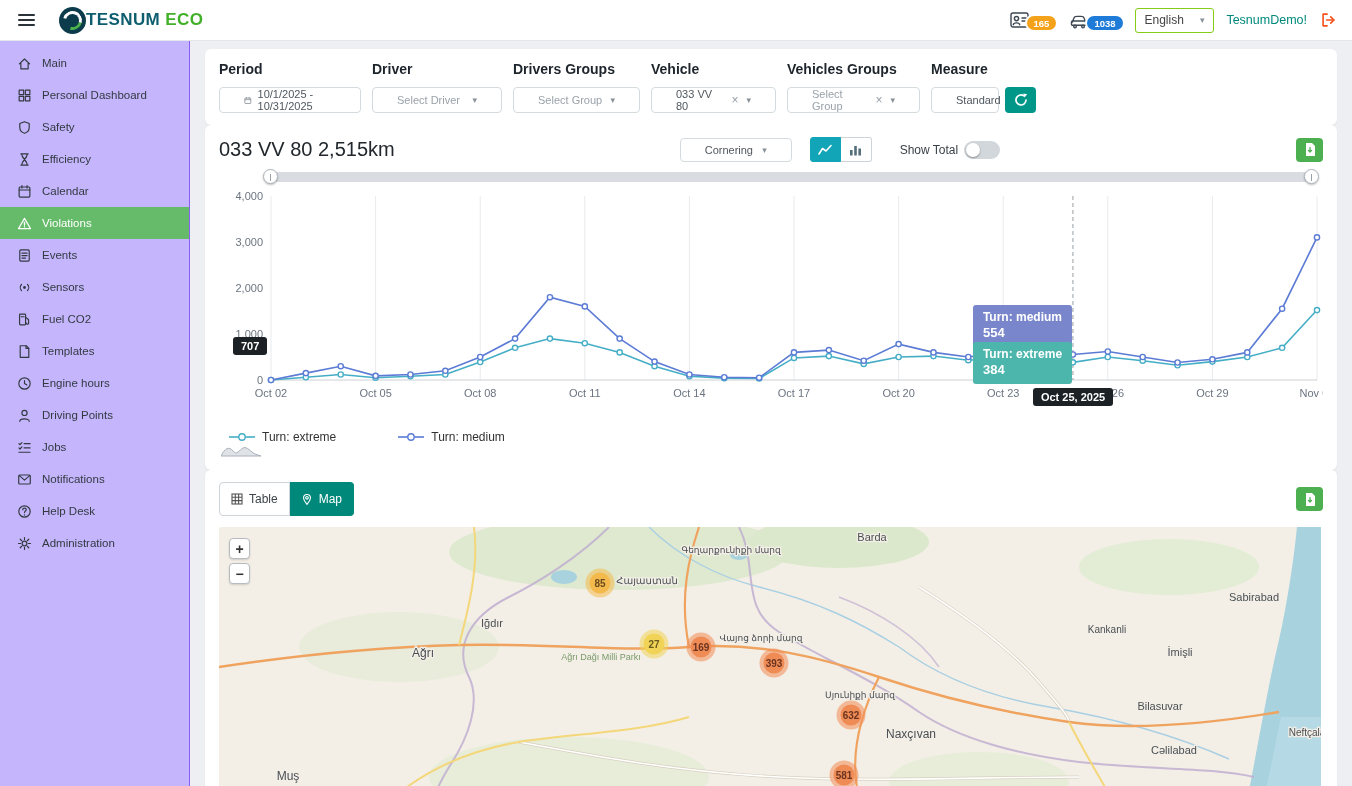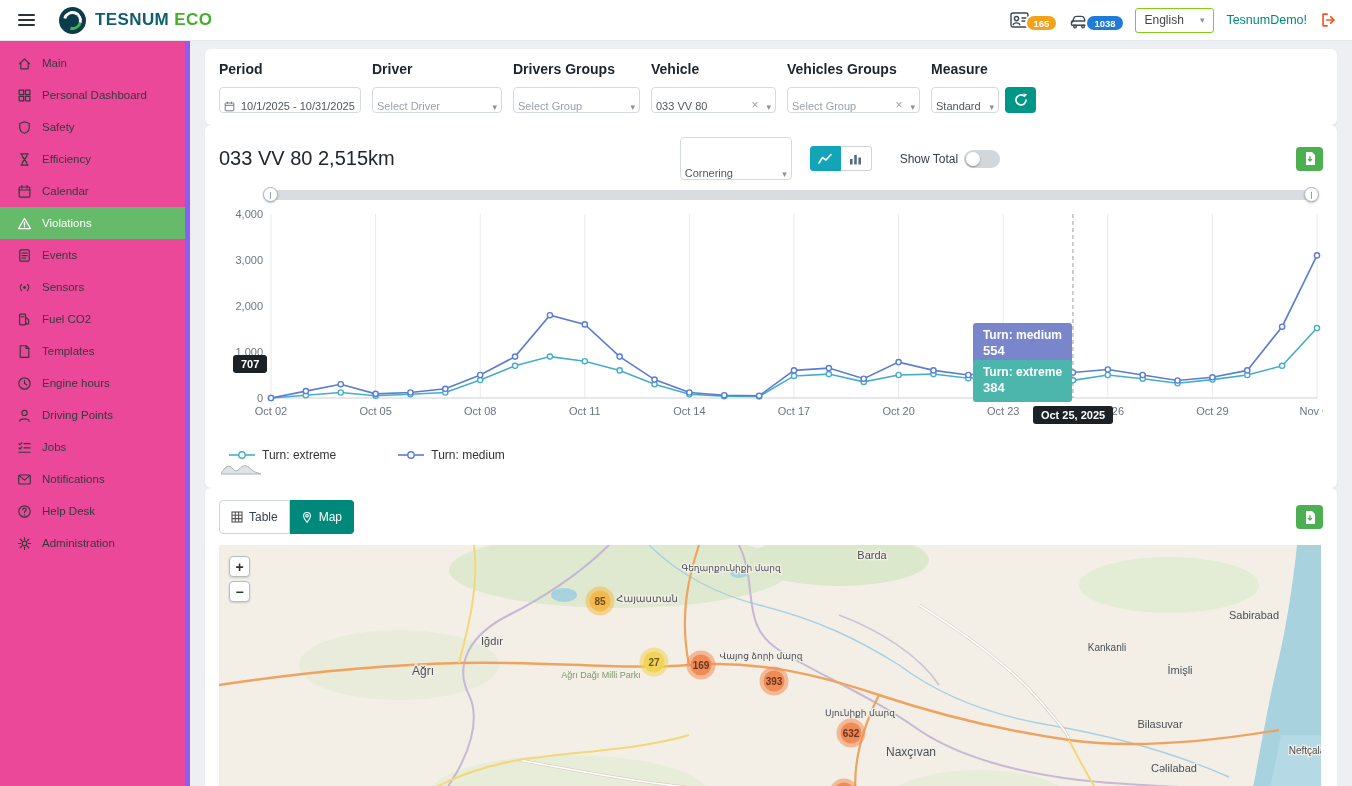--- a/index.html
+++ b/index.html
@@ -2,53 +2,53 @@
 <html><head>
 <meta charset="utf-8">
 <style>
   *{box-sizing:border-box;margin:0;padding:0}
   body{width:1352px;height:786px;margin:0;overflow:hidden;background:#edeff2;
        font-family:"Liberation Sans",sans-serif;color:#222;font-size:12px}
   
   .topbar{height:41px;background:#fff;border-bottom:1px solid #e3e6ea;display:flex;align-items:center;padding:0 14px;gap:12px}
   .burger{display:flex;flex-direction:column;gap:3px;cursor:pointer;padding:4px}
   .burger span{width:17px;height:2px;background:#2c3338;border-radius:1px}
-  .brand{display:flex;align-items:center;gap:9px;margin-left:8px}
+  .brand{display:flex;align-items:center;gap:0;margin-left:8px}
   .logo{width:27px;height:27px;border-radius:50%;background:#0c3c4c;position:relative;overflow:hidden;flex:none}
   .logo::after{content:"";position:absolute;left:4px;top:4px;width:13px;height:13px;border-radius:50%;
                border:3px solid #fff;border-left-color:transparent;border-bottom-color:#49b04a;transform:rotate(-30deg)}
   .brand-text{font-size:17px;font-weight:bold;letter-spacing:.4px}
   .brand-p{color:#0e5e6f}.brand-s{color:#43b02a}
   .top-right{margin-left:auto;display:flex;align-items:center;gap:12px}
   .count{display:flex;align-items:flex-end}
   .pill{font-size:9.5px;color:#fff;border-radius:8px;padding:1.5px 7px;margin-left:-3px;font-weight:bold;box-shadow:0 0 0 2px #fff}
   .lang{border:1px solid #84cc16;border-radius:3px;height:25px;display:flex;align-items:center;padding:0 9px;font-size:12px;color:#444;gap:16px;cursor:pointer}
   .user{color:#00897b;font-size:12.5px;cursor:pointer}
   .caret{color:#8a9299;font-size:9px;margin-left:auto}
   
   .layout{display:flex;height:745px}
-  .sidebar{width:190px;background:#ec4899;border-right:5px solid #8b5cf6;padding-top:6px;flex:none}
+  .sidebar{width:190px;background:#c4b5fd;border-right:1px solid #8b5cf6;padding-top:6px;flex:none}
   .side-item{display:flex;align-items:center;gap:10px;padding:8.5px 17px;font-size:11.5px;color:#323a40;cursor:pointer}
   .side-item.active{background:#66bb6a;color:#fff}
   .side-item svg{flex:none}
   .main{flex:1;padding:8px 15px;overflow:hidden}
   .card{background:#fff;border-radius:6px;box-shadow:0 1px 2px rgba(0,0,0,.06);padding:12px 14px;}
   
   .filters{display:flex;gap:11px;align-items:flex-start}
   .f-label{font-size:14px;font-weight:bold;color:#1d242b;margin-bottom:10px}
-  .f-input{height:26px;border:1px solid #d5dade;border-radius:4px;display:flex;align-items:flex-end;padding:0 4px;font-size:11px;color:#4f575e;gap:6px;background:#fff;cursor:pointer}
+  .f-input{height:26px;border:1px solid #d5dade;border-radius:4px;display:flex;align-items:center;padding:0 24px;font-size:11px;color:#4f575e;gap:6px;background:#fff;cursor:pointer}
   .placeholder{color:#9aa2aa}
   .x-icon{color:#98a0a8;font-size:12px;margin-left:auto;cursor:pointer}
   .x-icon + .caret{margin-left:2px}
   .measure-row{display:flex;gap:6px}
   .refresh-btn{width:31px;height:26px;background:#009688;border:none;border-radius:4px;display:flex;align-items:center;justify-content:center;cursor:pointer}
   
   .chart-head{display:flex;align-items:center}
   .chart-title{font-size:20px;color:#21272c;font-weight:normal}
-  .metric-select{width:112px;height:43px;margin-left:285px}
+  .metric-select{width:112px;height:24px;margin-left:285px}
   .type-btns{display:flex;margin-left:18px}
   .tbtn{width:31px;height:25px;border:1px solid #cfd4d9;display:flex;align-items:center;justify-content:center;background:#fff;cursor:pointer}
   .tbtn:first-child{border-radius:3px 0 0 3px}
   .tbtn:last-child{border-radius:0 3px 3px 0;border-left:none}
   .tbtn.active{background:#12a5b8;border-color:#12a5b8}
   .show-total{margin-left:28px;font-size:12px;color:#3a4148;display:flex;align-items:center;gap:6px}
   .switch{width:36px;height:18px;border-radius:9px;background:#d2d7dc;position:relative;cursor:pointer}
   .switch::after{content:"";position:absolute;width:14px;height:14px;border-radius:50%;background:#fff;top:2px;left:2px;box-shadow:0 1px 2px rgba(0,0,0,.35)}
   .export-btn{margin-left:auto;width:27px;height:24px;background:#4caf50;border:none;border-radius:4px;display:flex;align-items:center;justify-content:center;cursor:pointer}
   .dz-slider{height:10px;background:#d9dde2;border-radius:5px;margin:10px 6px 0 46px;position:relative}

